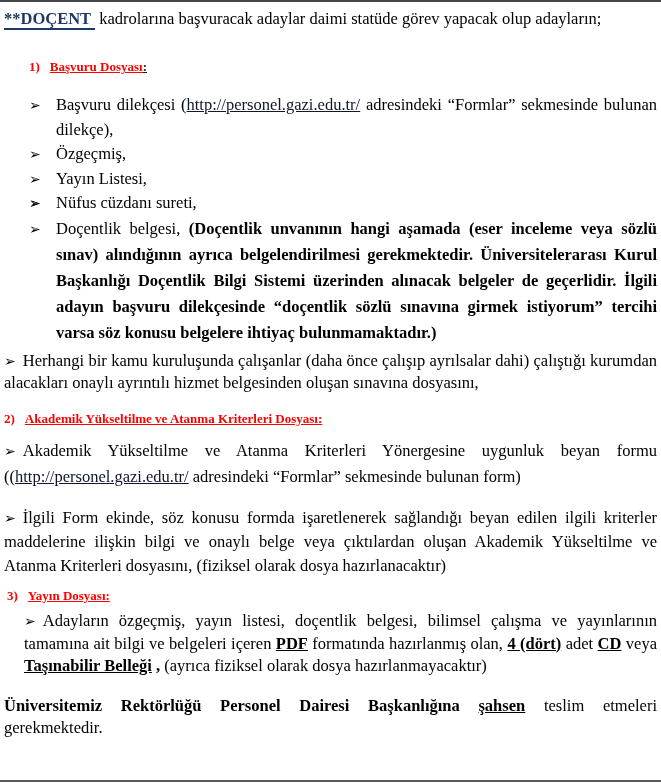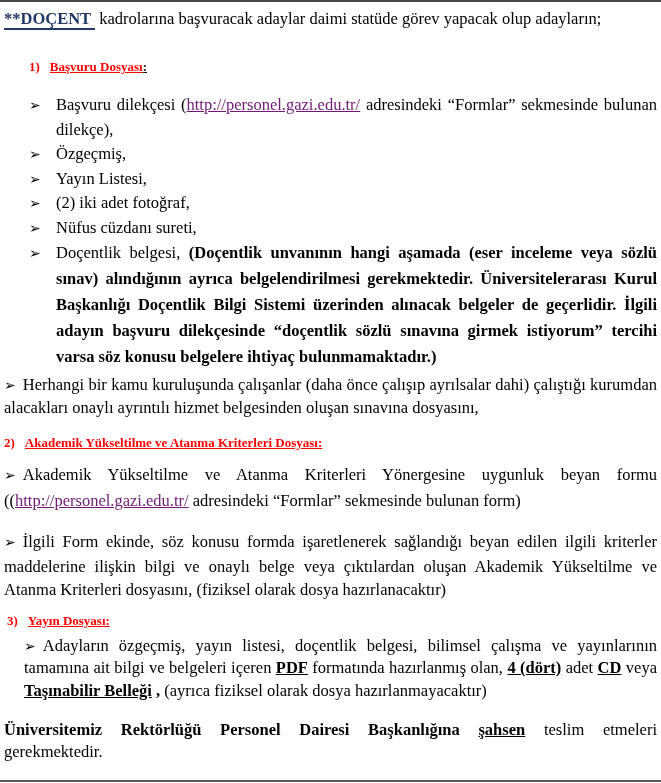--- a/index.html
+++ b/index.html
@@ -57,21 +57,21 @@
   .para { line-height: 22.5px; text-align: justify; }
   .mk-inline { font-family: "DejaVu Sans", sans-serif; font-size: 14px; margin-right: 7px; }
   .kamu { margin-top: 4px; }
   .beyan { margin-top: 8px; line-height: 26px; }
   .form { margin-top: 16px; line-height: 23.5px; }
   .yayin { margin-top: 3px; margin-left: 20px; }
   .teslim { margin-top: 17px; line-height: 22px; }
 
   .b { font-weight: bold; }
   .bu { font-weight: bold; text-decoration: underline; }
-  .link { color: #701a75; text-decoration: underline; cursor: pointer; }
+  .link { color: #0f172a; text-decoration: underline; cursor: pointer; }
 </style>
 </head>
 <body>
 
 <div class="page">
   <div class="rule rule-top"></div>
 
   <p class="intro justify"><span class="hl">**DOÇENT</span><span> kadrolarına başvuracak adaylar daimi statüde görev yapacak olup adayların;</span></p>
 
   <p class="h h1"><span class="hnum">1)</span><span class="hlabel">Başvuru Dosyası</span><span class="hcolon">:</span></p>
@@ -80,21 +80,21 @@
     <div class="li">
       <span class="mk">➢</span><span>Başvuru dilekçesi (</span><a class="link">http://personel.gazi.edu.tr/</a><span> adresindeki “Formlar” sekmesinde bulunan dilekçe),</span>
     </div>
     <div class="li">
       <span class="mk">➢</span><span>Özgeçmiş,</span>
     </div>
     <div class="li">
       <span class="mk">➢</span><span>Yayın Listesi,</span>
     </div>
     <div class="li">
-      <span class="mk">➢</span><span>(2) iki adet fotoğraf,</span>
+      <span class="mk">➢</span>
     </div>
     <div class="li">
       <span class="mk">➢</span><span>Nüfus cüzdanı sureti,</span>
     </div>
     <div class="li tall">
       <span class="mk">➢</span><span>Doçentlik belgesi, </span><span class="b">(Doçentlik unvanının hangi aşamada (eser inceleme veya sözlü sınav) alındığının ayrıca belgelendirilmesi gerekmektedir. Üniversitelerarası Kurul Başkanlığı Doçentlik Bilgi Sistemi üzerinden alınacak belgeler de geçerlidir. İlgili adayın başvuru dilekçesinde “doçentlik sözlü sınavına girmek istiyorum” tercihi varsa söz konusu belgelere ihtiyaç bulunmamaktadır.)</span>
     </div>
   </div>
 
   <p class="para kamu"><span class="mk-inline">➢</span><span>Herhangi bir kamu kuruluşunda çalışanlar (daha önce çalışıp ayrılsalar dahi) çalıştığı kurumdan alacakları onaylı ayrıntılı hizmet belgesinden oluşan sınavına dosyasını,</span></p>

